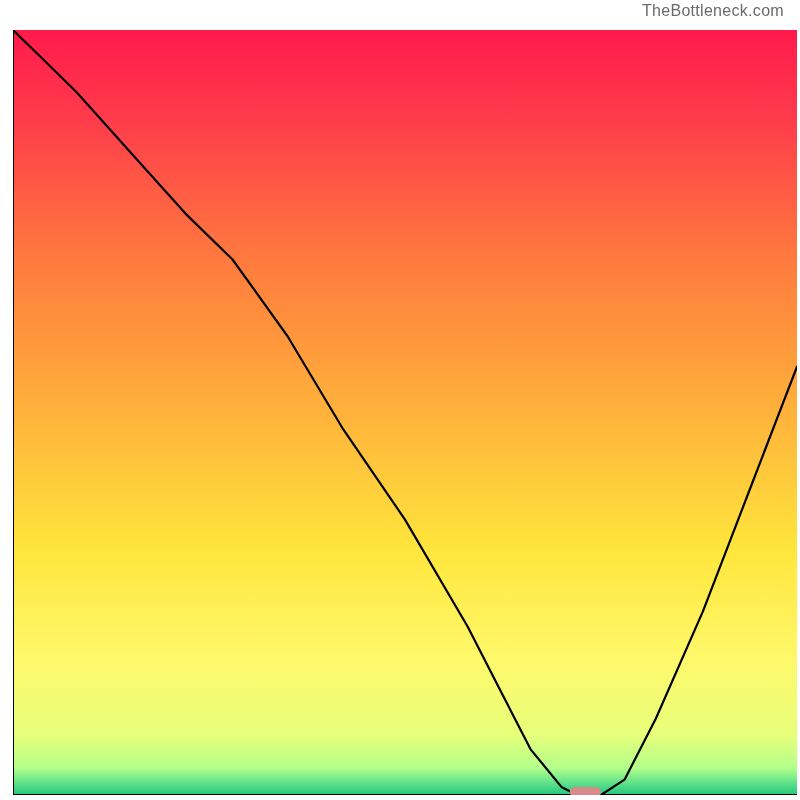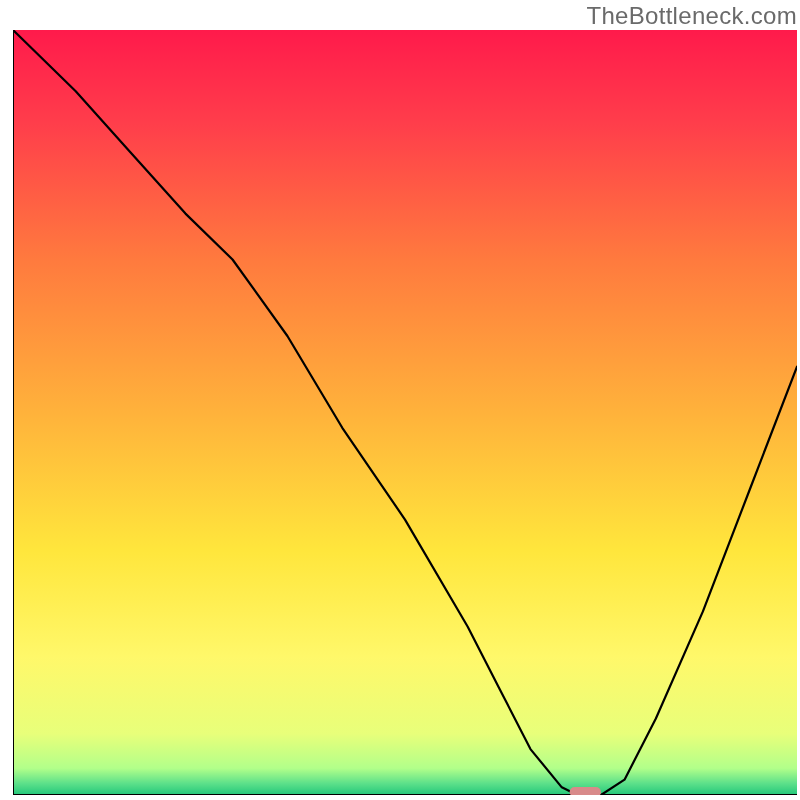--- a/index.html
+++ b/index.html
@@ -12,22 +12,22 @@
     font-family: Arial, Helvetica, sans-serif;
   }
   .wrapper {
     position: relative;
     width: 800px;
     height: 800px;
   }
   .watermark {
     position: absolute;
     top: 2px;
-    right: 3px;
-    font-size: 24px;
+    right: 16px;
+    font-size: 16px;
     font-weight: 500;
     color: #6a6a6a;
     letter-spacing: 0.3px;
     z-index: 10;
   }
   .plot-area {
     position: absolute;
     left: 13px;
     top: 30px;
     width: 784px;

